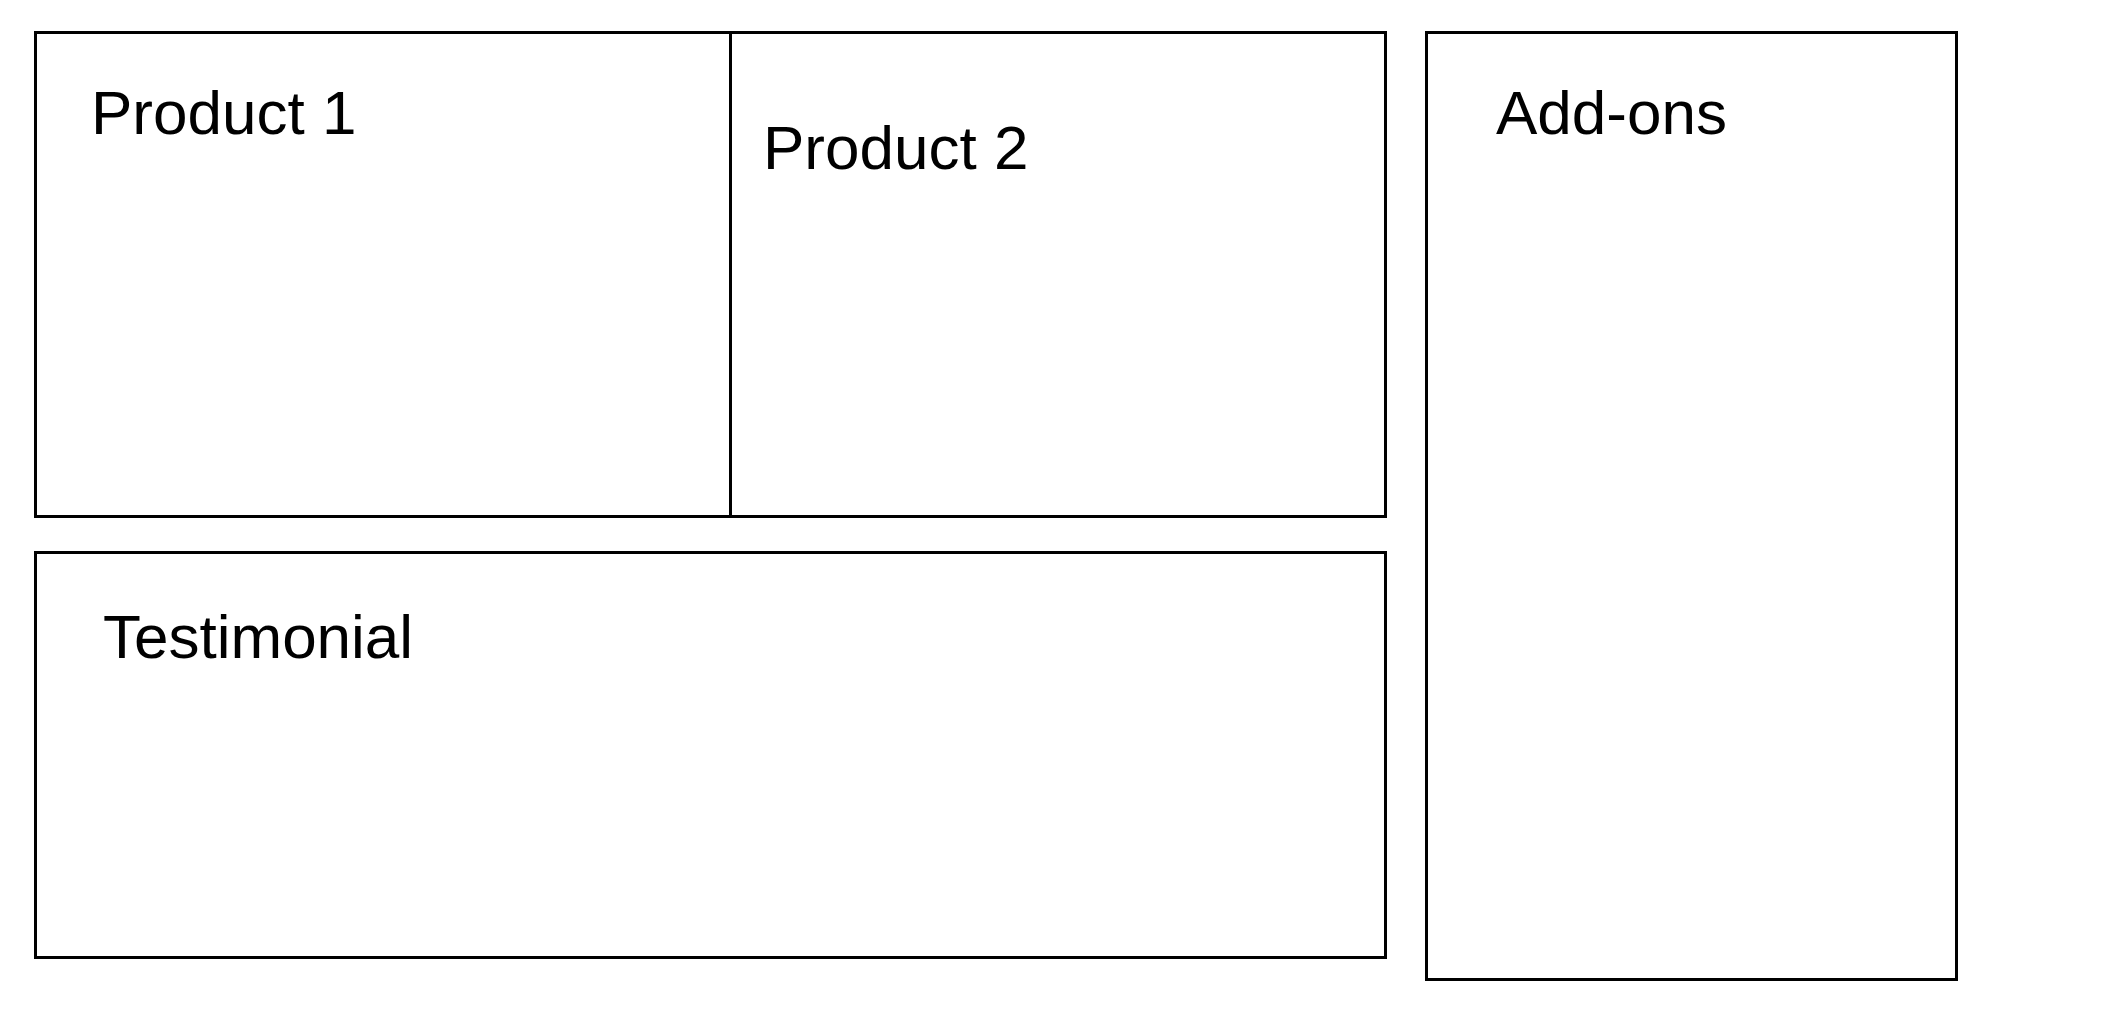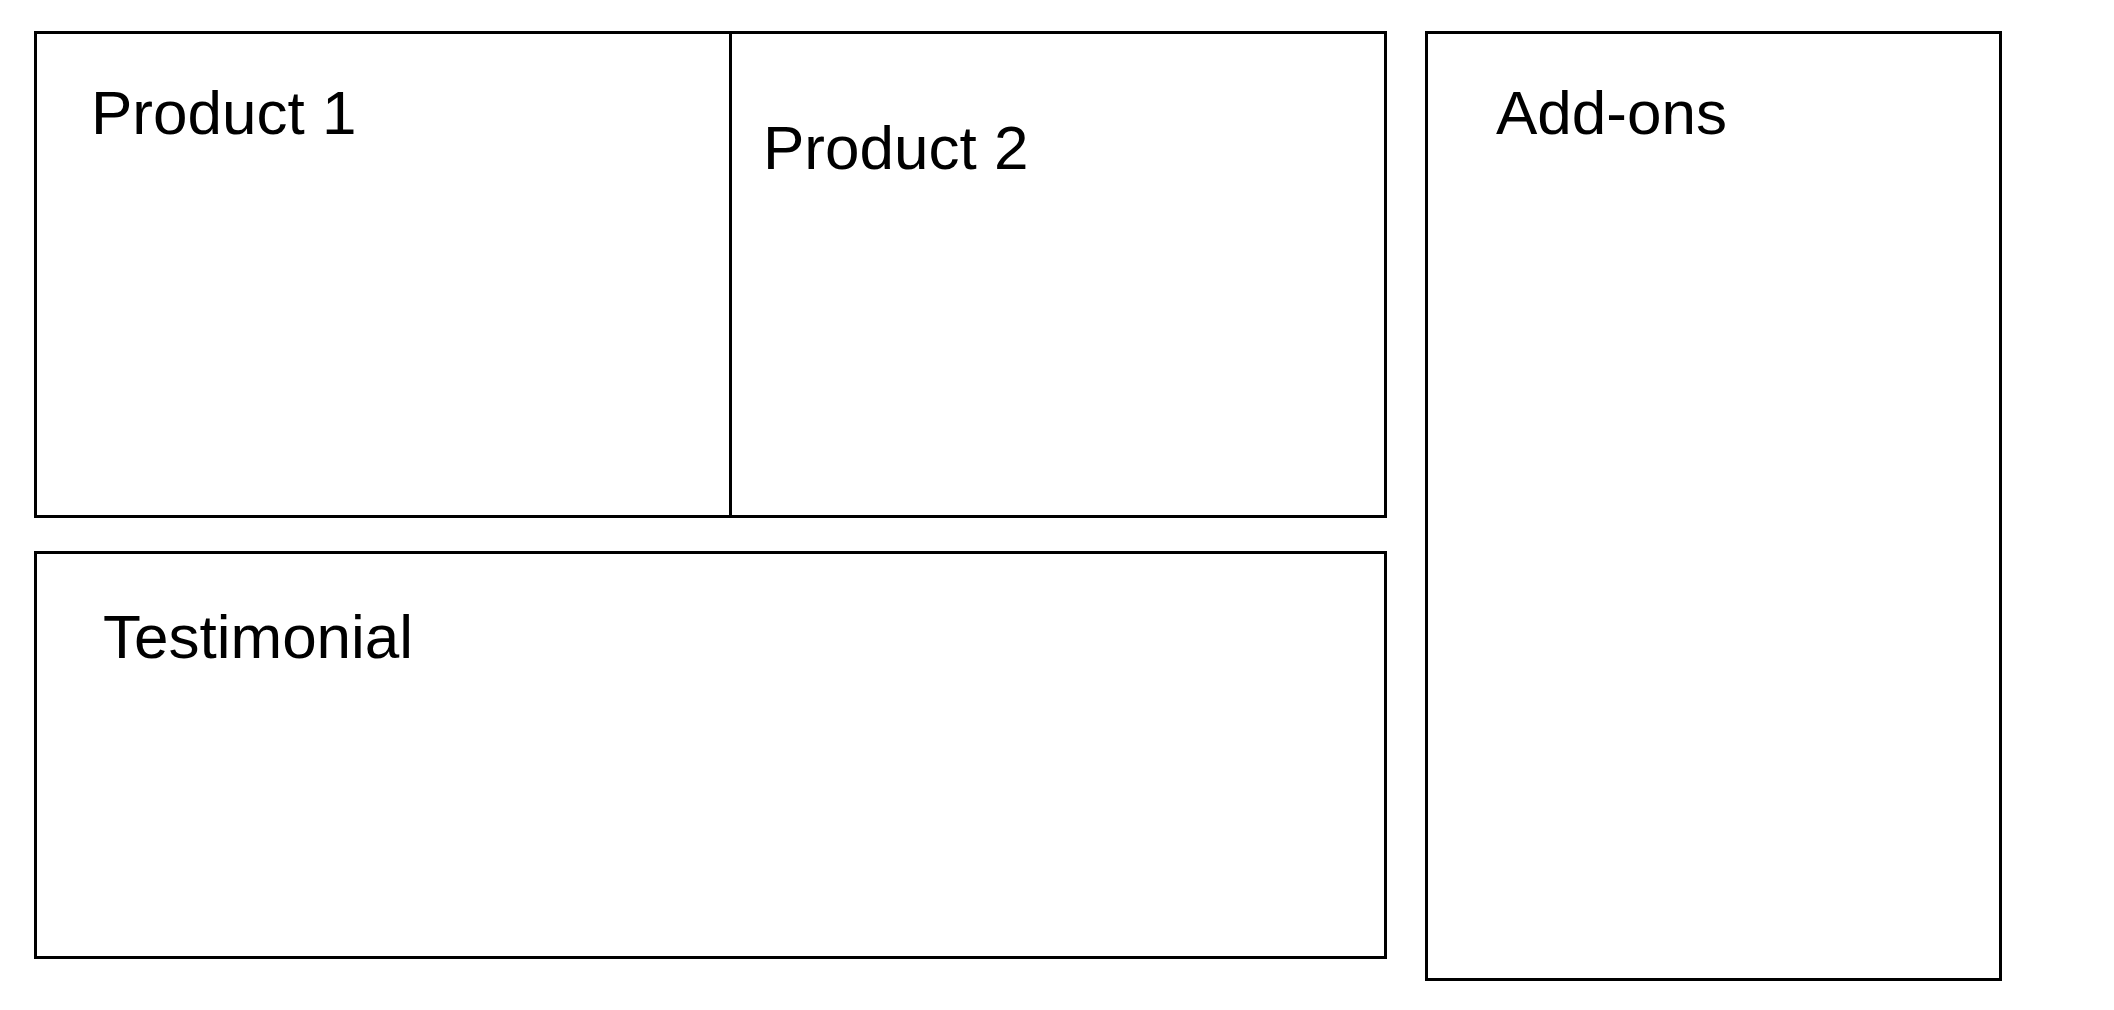--- a/index.html
+++ b/index.html
@@ -24,21 +24,21 @@
     .label {
       position: absolute;
       font-size: 62px;
       line-height: 1;
       white-space: nowrap;
       font-weight: normal;
       margin: 0;
     }
     #product-1 { left: 34px; top: 31px; width: 746px; height: 487px; }
     #product-2 { left: 729px; top: 31px; width: 658px; height: 487px; }
-    #addons    { left: 1425px; top: 31px; width: 577px; height: 950px; }
+    #addons    { left: 1425px; top: 31px; width: 533px; height: 950px; }
     #testimonial { left: 34px; top: 551px; width: 1353px; height: 408px; }
 
     #product-1 .label { left: 54px; top: 48px; }
     #product-2 .label { left: 31px; top: 48px; margin-top: 35px; }
     #addons .label { left: 68px; top: 48px; }
     #testimonial .label { left: 66px; top: 52px; }
   </style>
 </head>
 <body>
 

